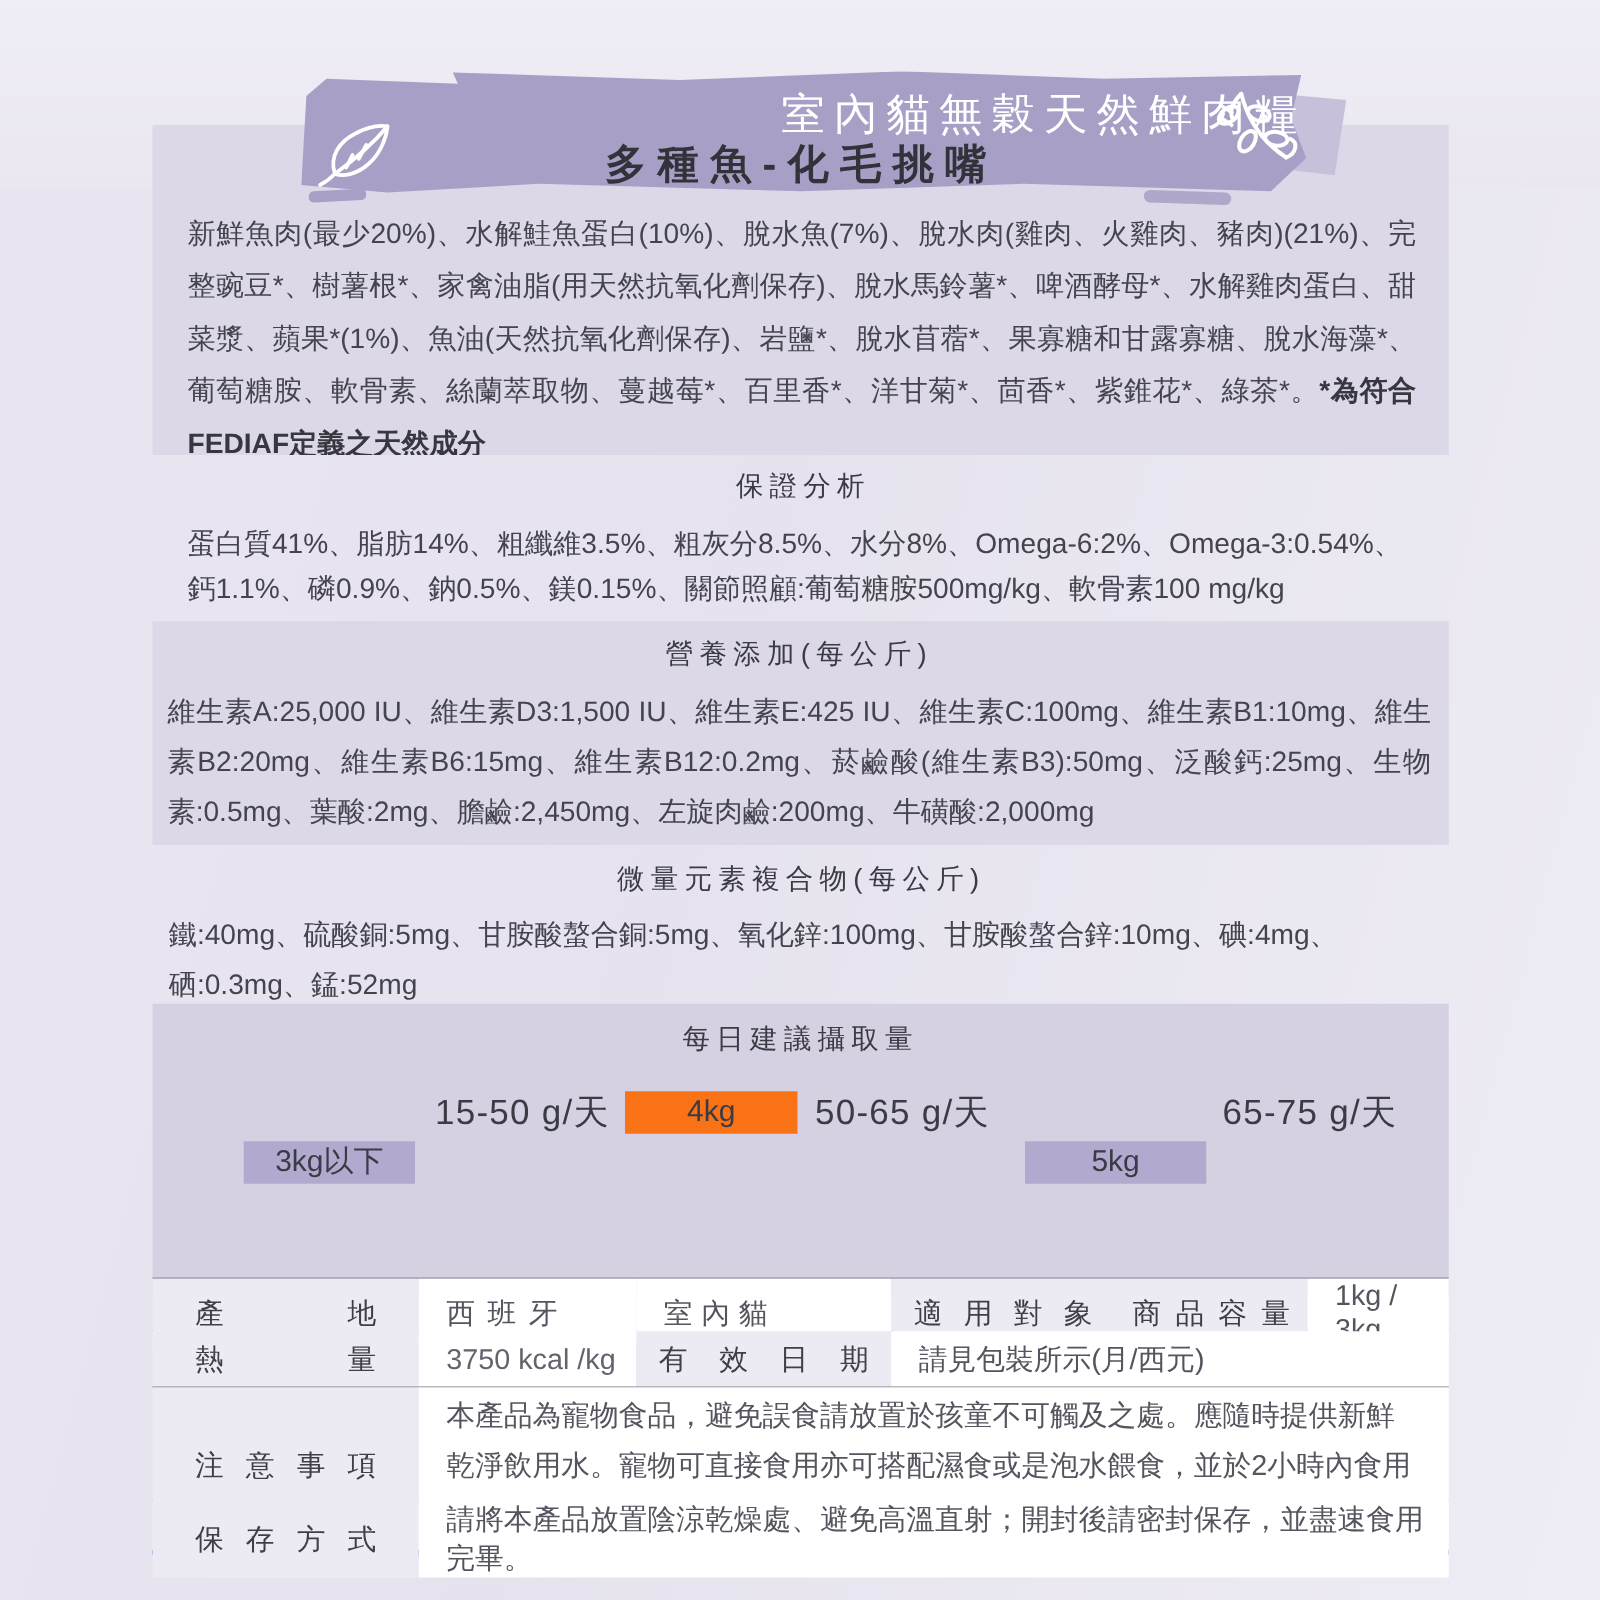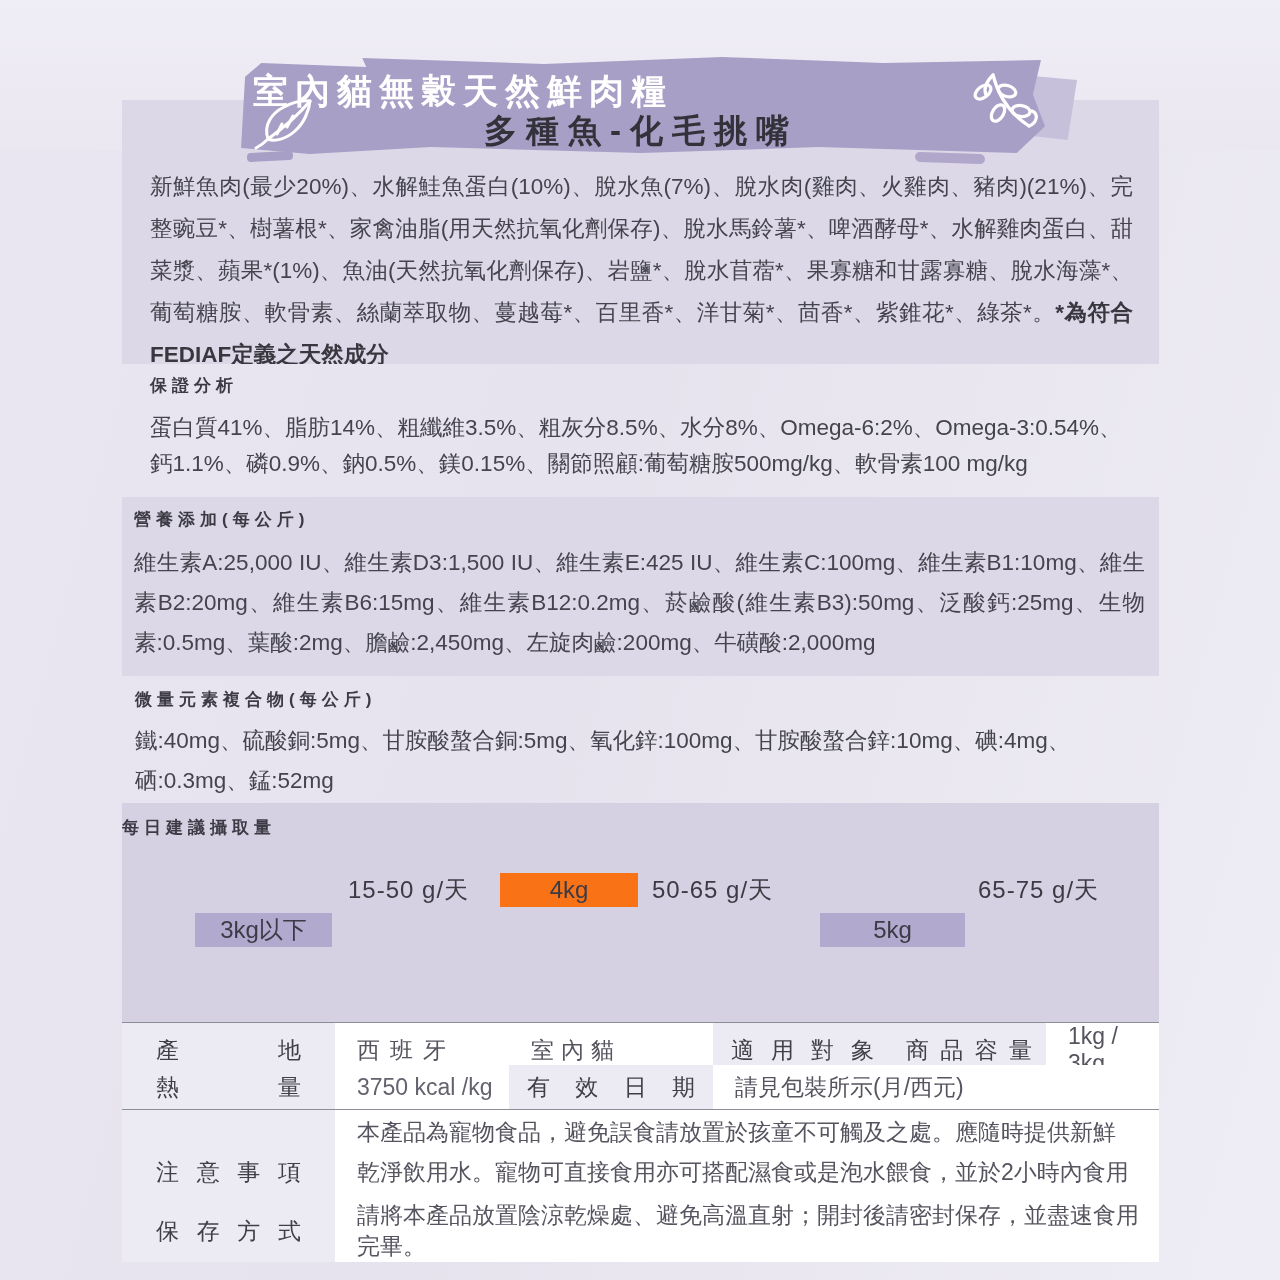--- a/index.html
+++ b/index.html
@@ -19,32 +19,32 @@
   .banner { position:absolute; left:237px; top:57px; width:808px; height:99px; z-index:5; }
   .banner .wash { position:absolute; right:-32px; top:4px; width:116px; height:86px;
     background:#c7c0db; clip-path:polygon(18% 12%,100% 22%,92% 92%,0% 78%); }
   .banner .stroke { position:absolute; inset:0; background:#a89fc6;
     clip-path:polygon(1% 20%,3% 6%,16% 10%,15.5% 1%,38% 7%,60% 0%,80% 6%,99.5% 3%,
       98.5% 38%,100% 70%,96.5% 97%,72% 91%,50% 97%,24% 91%,9% 98%,0.5% 92%); }
   .banner .mark-l { position:absolute; left:10px; bottom:-5px; width:46px; height:9px;
     background:#a89fc6; transform:rotate(-3deg); border-radius:4px; }
   .banner .mark-r { position:absolute; right:60px; bottom:-7px; width:70px; height:10px;
     background:#b0a7cb; transform:rotate(2deg); border-radius:5px; }
-  .banner h1 { position:absolute; top:11px; left:16px; width:100%; text-align:left;
-    font-size:35px; font-weight:bold; color:#ffffff; letter-spacing:7px; }
+  .banner h1 { position:absolute; top:11px; left:0; width:100%; text-align:right;
+    font-size:35px; font-weight:normal; color:#ffffff; letter-spacing:7px; }
   .banner h2 { position:absolute; top:52px; left:0; width:100%; text-align:center;
     font-size:33px; font-weight:bold; color:#33323a; letter-spacing:9px; }
   .banner svg { position:absolute; }
   .leaf { left:14px; top:38px; width:64px; height:56px; }
   .branch { right:2px; top:12px; width:72px; height:68px; }
 
   
   .panel { position:absolute; left:122px; width:1037px; background:#dcd8e7; overflow:hidden; }
-  .sec-title { font-weight:bold; font-size:17px; letter-spacing:5px;
-    color:#3c3b45; }
+  .sec-title { font-weight:normal; font-size:22px; letter-spacing:5px;
+    text-align:center; color:#3c3b45; }
   .body-text { font-size:22.5px; color:#45444e; }
 
   .ingredients { top:100px; height:264px; padding:66px 26px 0 28px; z-index:1; }
   .ingredients p { font-size:22.5px; line-height:42px; text-align:justify; }
   .ingredients b { color:#38373f; }
 
   .analysis { position:absolute; left:150px; top:374px; width:985px; }
   .analysis .sec-title { margin-bottom:13px; }
   .analysis p { line-height:36px; }
 
@@ -57,21 +57,21 @@
   .trace p { line-height:40px; }
 
   .daily { top:803px; height:234px; background:#d6d1e2; }
   .daily .sec-title { margin-top:13px; }
   .intake-row { position:absolute; left:0; top:70px; width:100%; height:34px; }
   .badge { position:absolute; top:0; height:34px; line-height:34px; text-align:center;
     font-size:24px; color:#3c3b45; }
   .badge.purple { background:#b2a9cf;margin-top:40px; }
   .badge.white  { background:#f97316; }
   .amount { position:absolute; top:0; height:34px; line-height:34px;
-    font-size:24px; color:#3c3b45; letter-spacing:1px; }
+    font-size:28px; color:#3c3b45; letter-spacing:1px; }
   .b1 { left:73px;  width:137px; }  .a1 { left:226px; }
   .b2 { left:378px; width:138px; }  .a2 { left:530px; }
   .b3 { left:698px; width:145px; }  .a3 { left:856px; }
 
   
   .info-table { position:absolute; left:122px; top:1022px; width:1037px; font-size:23px; }
   .t-row { display:grid; grid-template-columns:213px 174px 204px 179px 154px 113px;
     border-top:1px solid #8d8d98; }
   .t-row.last { border-bottom:4px solid #1d4ed8; }
   .r1 { height:42px; } .r2 { height:45px; } .r3 { height:90px; } .r4 { height:45px; }

